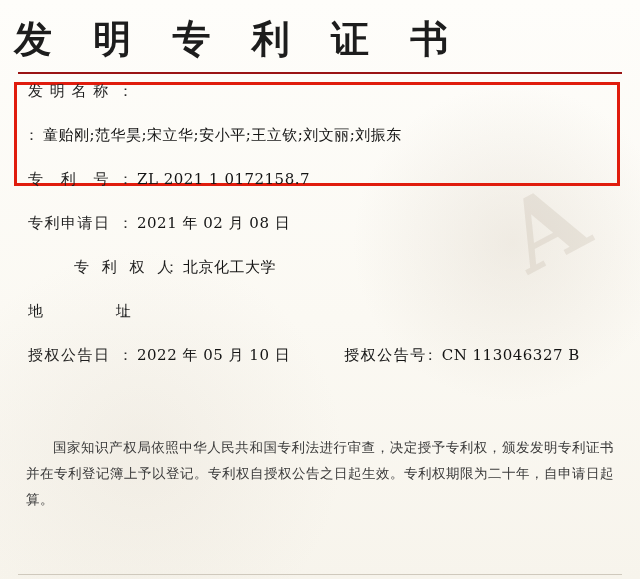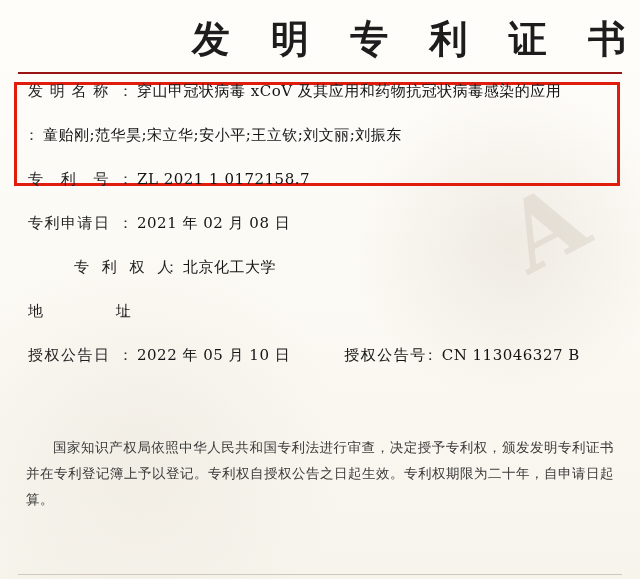--- a/index.html
+++ b/index.html
@@ -38,21 +38,21 @@
     pointer-events: none;
     user-select: none;
     font-weight: 700;
   }
 
   .title {
     position: absolute;
     top: 14px;
     left: 0;
     right: 0;
-    text-align: right;
+    text-align: left;
     font-size: 38px;
     letter-spacing: 14px;
     font-weight: 700;
     color: #1d1d1d;
     text-indent: 14px;
     font-family: "DejaVu Serif", "Liberation Serif", serif;
   }
 
   .hr-top {
     position: absolute;
@@ -155,21 +155,20 @@
 
   <div class="hr-top"></div>
 
   <div class="redbox"></div>
 
   <div class="fields">
 
     <div class="row">
       <span class="label">发 明 名 称</span>
       <span class="colon">：</span>
-      <span class="value">穿山甲冠状病毒 xCoV 及其应用和药物抗冠状病毒感染的应用</span>
     </div>
 
     <div class="row">
       <span class="colon">：</span>
       <span class="value">童贻刚;范华昊;宋立华;安小平;王立钦;刘文丽;刘振东</span>
     </div>
 
     <div class="row">
       <span class="label wide-sp">专 利 号</span>
       <span class="colon">：</span>

